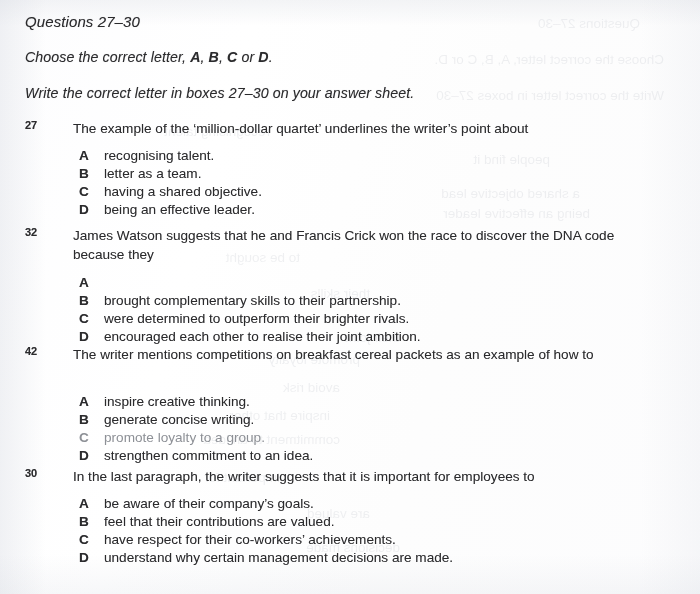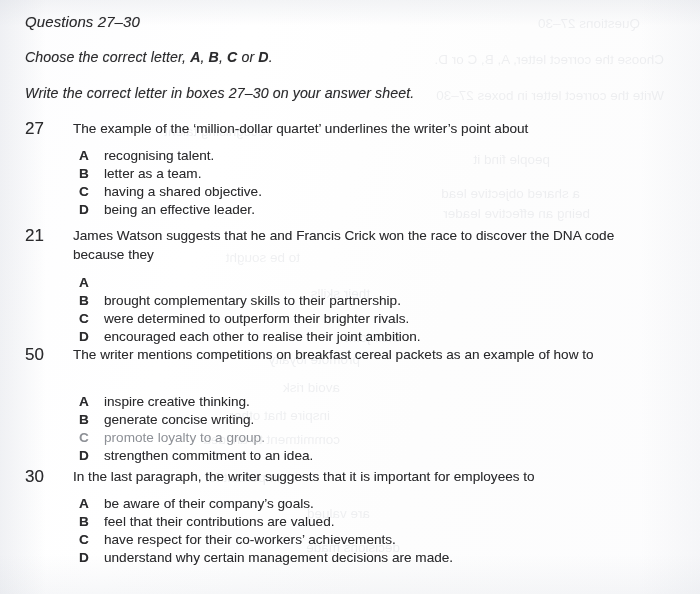--- a/index.html
+++ b/index.html
@@ -93,22 +93,22 @@
     left: 25px;
     top: 0;
     width: 620px;
   }
   .qnum {
     position: absolute;
     left: 0;
     top: 0;
     width: 26px;
     text-align: left;
-    font-weight: normal;
-    font-size: 17px;
+    font-weight: bold;
+    font-size: 11px;
     text-shadow: 0 0 0.65px rgba(60,60,65,0.45);
   }
   .qtext {
     margin-left: 48px;
     font-size: 13.6px;
     line-height: 19px;
     max-width: 560px;
     text-shadow: 0 0 0.6px rgba(70,70,75,0.32);
   }
 
@@ -194,33 +194,33 @@
           </div>
           <div class="options" style="top: 28px;">
             <div class="opt"><span class="opt-letter">A</span><span class="opt-text">recognising talent.</span></div>
             <div class="opt"><span class="opt-letter">B</span><span class="opt-text">letter as a team.</span></div>
             <div class="opt"><span class="opt-letter">C</span><span class="opt-text">having a shared objective.</span></div>
             <div class="opt"><span class="opt-letter">D</span><span class="opt-text">being an effective leader.</span></div>
           </div>
         </div>
         <div class="qblock" style="top: 226px;">
           <div class="qhead">
-            <div class="qnum">21</div>
+            <div class="qnum">32</div>
             <div class="qtext">James Watson suggests that he and Francis Crick won the race to discover the DNA code because they</div>
           </div>
           <div class="options" style="top: 48px;">
             <div class="opt"><span class="opt-letter">A</span></div>
             <div class="opt"><span class="opt-letter">B</span><span class="opt-text">brought complementary skills to their partnership.</span></div>
             <div class="opt"><span class="opt-letter">C</span><span class="opt-text">were determined to outperform their brighter rivals.</span></div>
             <div class="opt"><span class="opt-letter">D</span><span class="opt-text">encouraged each other to realise their joint ambition.</span></div>
           </div>
         </div>
         <div class="qblock" style="top: 345px;">
           <div class="qhead">
-            <div class="qnum">50</div>
+            <div class="qnum">42</div>
             <div class="qtext">The writer mentions competitions on breakfast cereal packets as an example of how to</div>
           </div>
           <div class="options" style="top: 48px;">
             <div class="opt"><span class="opt-letter">A</span><span class="opt-text">inspire creative thinking.</span></div>
             <div class="opt"><span class="opt-letter">B</span><span class="opt-text">generate concise writing.</span></div>
             <div class="opt faded"><span class="opt-letter">C</span><span class="opt-text">promote loyalty to a group.</span></div>
             <div class="opt"><span class="opt-letter">D</span><span class="opt-text">strengthen commitment to an idea.</span></div>
           </div>
         </div>
         <div class="qblock" style="top: 467px;">

